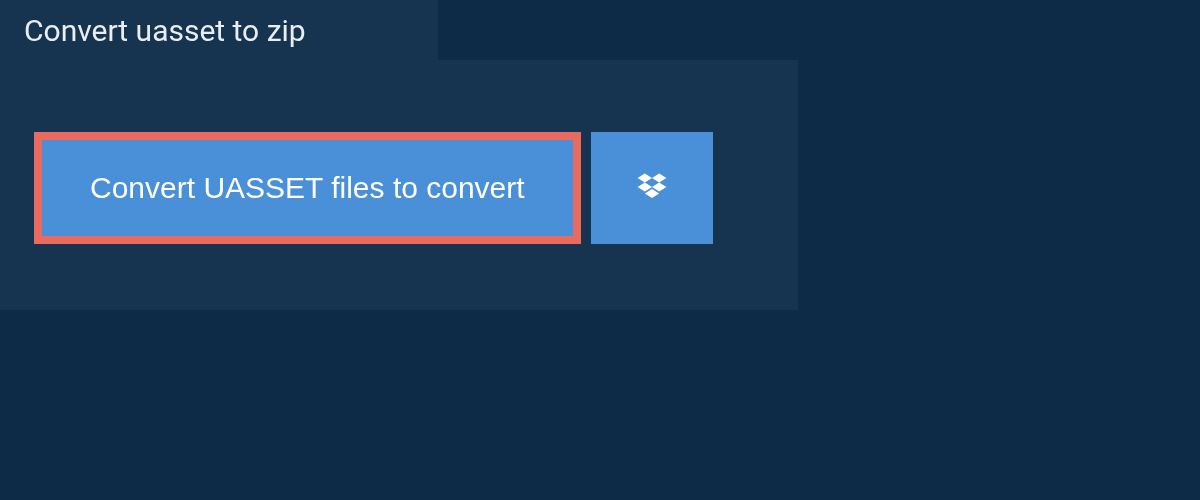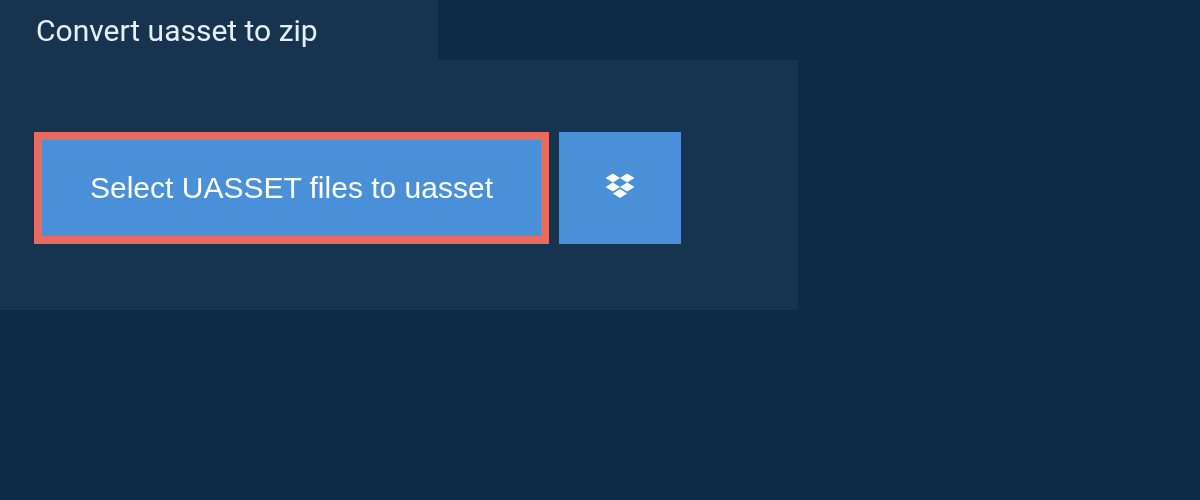--- a/index.html
+++ b/index.html
@@ -20,21 +20,21 @@
   }
   .tab {
     position: absolute;
     left: 0;
     top: -60px;
     width: 438px;
     height: 60px;
     background: #16344f;
     display: flex;
     align-items: center;
-    padding-left: 36px;
+    padding-left: 24px;
   }
   .tab-title {
     color: #e8eef4;
     font-size: 30px;
     font-weight: 400;
   }
   .button-row {
     position: absolute;
     left: 34px;
     top: 72px;
@@ -72,21 +72,21 @@
 </style>
 </head>
 <body>
 
 <div class="panel">
   <div class="tab">
     <span class="tab-title">Convert uasset to zip</span>
   </div>
   <div class="button-row">
     <button class="select-button">
-      <span>Select UASSET files to uasset</span>
+      <span>Convert UASSET files to convert</span>
     </button>
     <button class="dropbox-button">
       <span class="dropbox-icon">
         <svg viewBox="0 0 40 40" xmlns="http://www.w3.org/2000/svg">
           <path fill="#ffffff" d="M12 4 L20 9 L12 14 L4 9 Z M28 4 L36 9 L28 14 L20 9 Z M4 19 L12 14 L20 19 L12 24 Z M36 19 L28 14 L20 19 L28 24 Z M12 26 L20 21 L28 26 L20 31 Z"></path>
         </svg>
       </span>
     </button>
   </div>
 </div>

